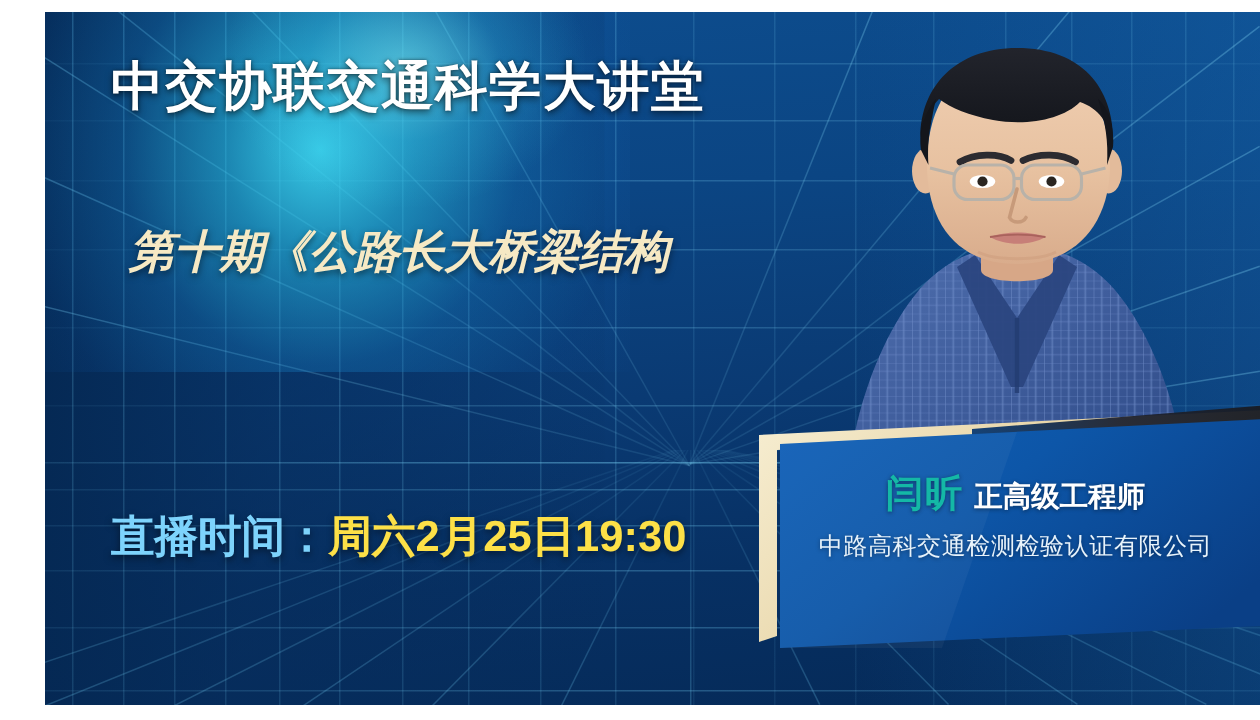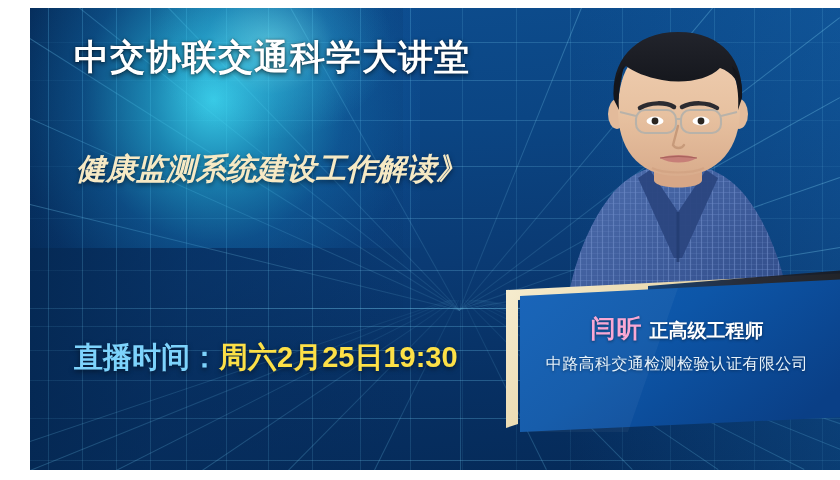--- a/index.html
+++ b/index.html
@@ -83,21 +83,21 @@
 
   
   .portrait{position:absolute;left:512px;top:14px;width:272px;height:292px;z-index:9;}
   .portrait svg{display:block;width:100%;height:100%;}
 
   
   .cardwrap{position:absolute;left:468px;top:258px;width:372px;height:175px;z-index:18;}
   .cardwrap svg{display:block;width:100%;height:100%;}
   .card-text{position:absolute;left:0;top:0;width:100%;height:100%;}
   .sp-line1{position:absolute;left:0;right:14px;top:46px;text-align:center;white-space:nowrap;}
-  .sp-name{font-size:25px;font-weight:bold;color:#f9a8d4;letter-spacing:1px;
+  .sp-name{font-size:25px;font-weight:bold;color:#14b8a6;letter-spacing:1px;
       text-shadow:0 1px 3px rgba(0,0,0,.45);}
   .sp-role{font-size:19px;font-weight:bold;color:#ffffff;margin-left:7px;
       text-shadow:0 1px 3px rgba(0,0,0,.45);}
   .sp-org{position:absolute;left:0;right:14px;top:88px;text-align:center;white-space:nowrap;
       font-size:16px;color:#e8f3fb;letter-spacing:.4px;
       text-shadow:0 1px 3px rgba(0,0,0,.4);}
 </style>
 </head>
 <body>
 
@@ -258,21 +258,21 @@
         <path d="M118 136 C128 132 145 132 155 136 C145 142 128 142 118 136 Z" fill="#c77f78"></path>
         <path d="M118 136 C130 134 143 134 155 136" stroke="#a9625c" stroke-width="1.2" fill="none"></path>
 
         <path d="M110 146 C122 152 150 152 162 146" stroke="#cf9e7e" stroke-width="2" fill="none" opacity="0.6"></path>
       </svg>
     </div>
 
     <div class="title">中交协联交通科学大讲堂</div>
 
     <div class="subtitle">
-      <span class="l2">健康监测系统建设工作解读》</span>
+      <span class="l1">第十期《公路长大桥梁结构</span>
     </div>
 
     <div class="livetime">
       <span class="lbl">直播时间：</span><span class="val">周六2月25日19:30</span>
     </div>
 
     <div class="cardwrap">
       <svg viewBox="0 0 372 175" xmlns="http://www.w3.org/2000/svg">
         <defs>
           <linearGradient id="cardg" x1="0" y1="0" x2="1" y2="0.55">

